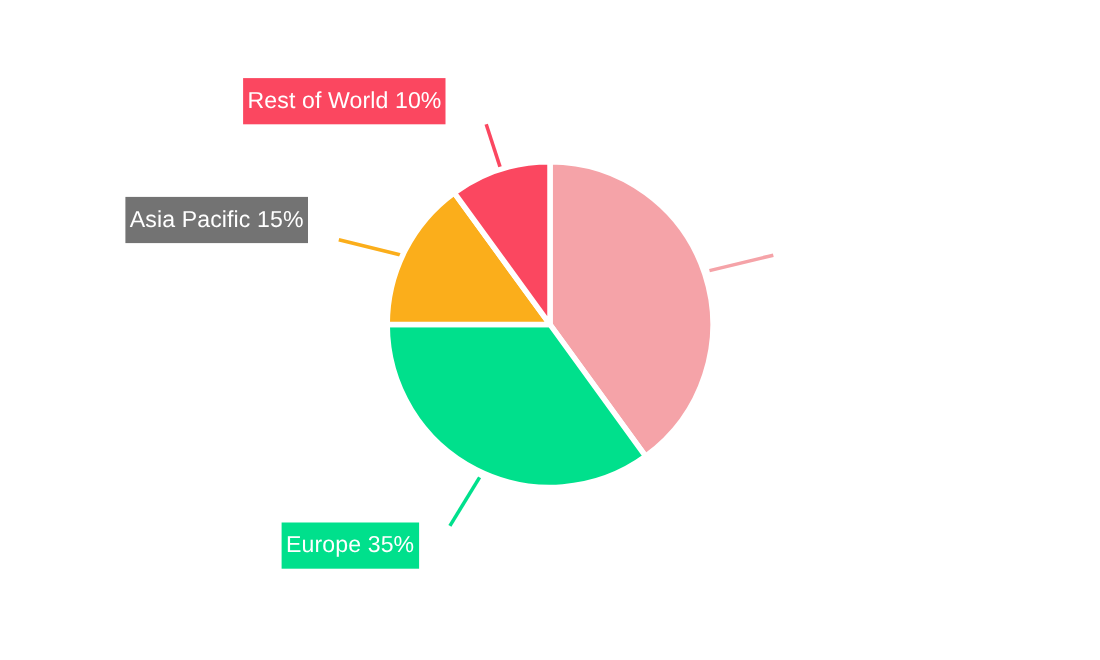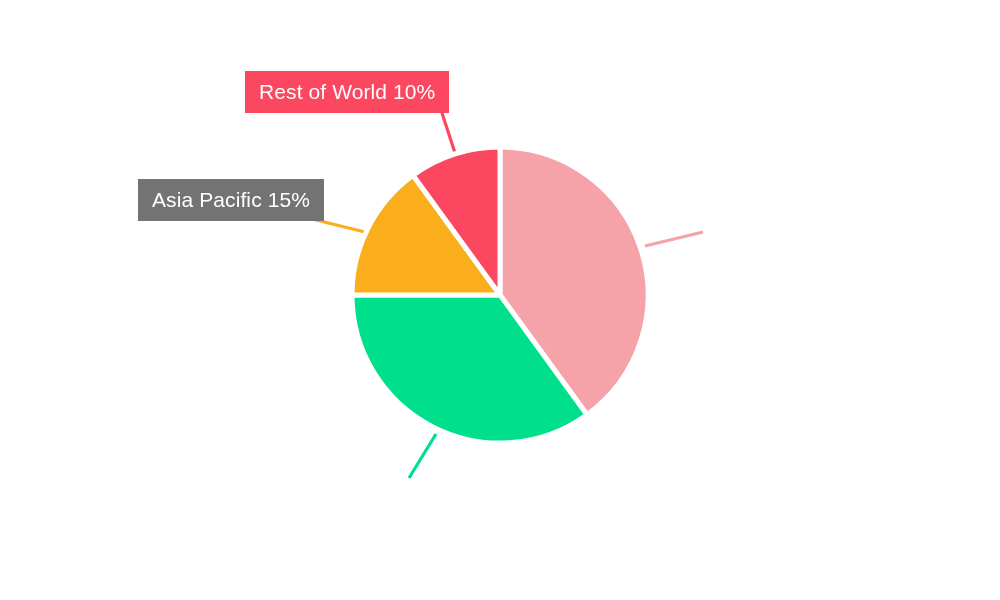--- a/index.html
+++ b/index.html
@@ -34,24 +34,23 @@
   .leader-line {
     stroke-width: 3.2;
     fill: none;
     stroke-linecap: butt;
   }
   .callout-box {
     position: absolute;
     display: flex;
     align-items: center;
     box-sizing: border-box;
-    padding: 0 14px;
+    padding: 0 4px;
     height: 42px;
     white-space: nowrap;
-    margin-left: 24px;
   }
   .callout-text {
     color: #ffffff;
     font-family: "Liberation Sans", sans-serif;
     font-size: 21px;
     line-height: 42px;
     font-weight: 400;
     letter-spacing: 0.1px;
   }
   #label-north-america { left: 703px; top: 211px; }
@@ -75,20 +74,23 @@
 
     <g>
       <path class="slice-path" d="M 500 147 A 148 148 0 0 1 587.0 414.8 L 500 295 Z" fill="#F5A3A8"></path>
       <path class="slice-path" d="M 587.0 414.8 A 148 148 0 0 1 352 295 L 500 295 Z" fill="#00E08C"></path>
       <path class="slice-path" d="M 352 295 A 148 148 0 0 1 413.0 175.3 L 500 295 Z" fill="#FBAE1B"></path>
       <path class="slice-path" d="M 413.0 175.3 A 148 148 0 0 1 500 147 L 500 295 Z" fill="#FB4760"></path>
     </g>
   </svg>
 
 
+  <div class="callout-box" id="label-europe" style="background-color: rgb(0, 224, 140);">
+    <span class="callout-text">Europe 35%</span>
+  </div>
 
   <div class="callout-box" id="label-asia-pacific" style="background-color: #737373;">
     <span class="callout-text">Asia Pacific 15%</span>
   </div>
 
   <div class="callout-box" id="label-rest-of-world" style="background-color: rgb(251, 71, 96);">
     <span class="callout-text">Rest of World 10%</span>
   </div>
 
 </div>

